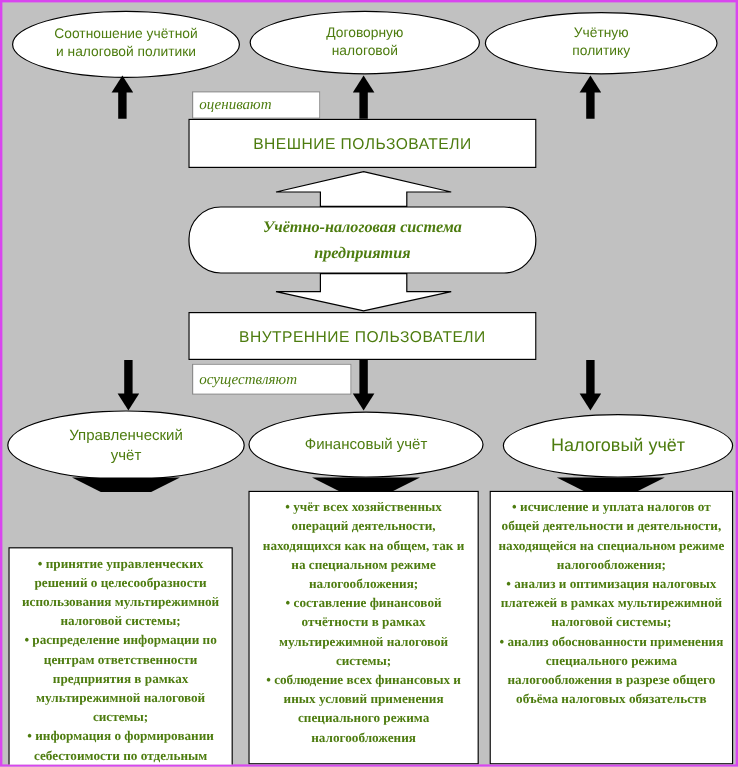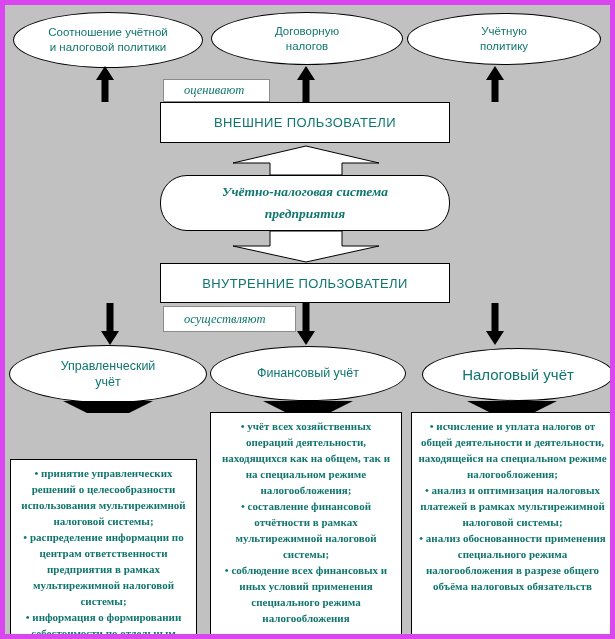--- a/index.html
+++ b/index.html
@@ -1,39 +1,39 @@
 <!DOCTYPE html>
 <html><head>
 <meta charset="utf-8">
 <style>
   html,body { margin:0; padding:0; background:#e8e8e8; }
   .canvas {
     position:relative; width:615px; height:639px;
-    background:#c1c1c1; border:5px solid #d946ef; box-sizing:border-box;
-    font-family:"Liberation Sans", sans-serif; color:#0f766e; overflow:hidden;
+    background:#c1c1c1; border:2px solid #d946ef; box-sizing:border-box;
+    font-family:"Liberation Sans", sans-serif; color:#4d7c0f; overflow:hidden;
   }
   .abs { position:absolute; }
   .ellipse {
     background:#fff; border:1px solid #000; border-radius:50%;
     display:flex; align-items:center; justify-content:center; text-align:center;
     box-sizing:border-box;
   }
   .ellipse .lbl { white-space:pre-line; line-height:1.3; }
   .box {
     background:#fff; border:1px solid #000; box-sizing:border-box;
     display:flex; align-items:center; justify-content:center; text-align:center;
   }
   .users { font-size:13px; letter-spacing:0.4px;text-align:right; }
   .sys {
     font-family:"Liberation Serif", serif; font-weight:bold; font-style:italic;
     font-size:13.5px; white-space:pre-line; line-height:1.6;border-radius:27px;
   }
   .tagbox {
     background:#fff; border:1px solid #8c8c8c; box-sizing:border-box;
-    display:flex; align-items:center; padding-left:20px;
+    display:flex; align-items:center; padding-left:5px;
     font-family:"Liberation Serif", serif; font-style:italic; font-size:12.5px;
   }
   .detail {
     background:#fff; border:1px solid #000; box-sizing:border-box;
     padding:5px 5px 0 5px; text-align:center;
     font-family:"Liberation Serif", serif; font-weight:bold; font-size:11px;
     line-height:16px;
   }
   #e1 { left:8px;   top:7px;   width:190px; height:56px; font-size:11.5px; }
   #e2 { left:206px; top:7px;   width:192px; height:53px; font-size:11.5px; }
@@ -56,21 +56,21 @@
 <body>
 
 <div class="canvas">
 
   <div class="ellipse abs" id="e1">
     <span class="lbl">Соотношение учётной
 и налоговой политики</span>
   </div>
   <div class="ellipse abs" id="e2">
     <span class="lbl">Договорную
-налогов</span>
+налоговой</span>
   </div>
   <div class="ellipse abs" id="e3">
     <span class="lbl">Учётную
 политику</span>
   </div>
 
   <div class="tagbox abs" id="evaluate">
     <span>оценивают</span>
   </div>
 

